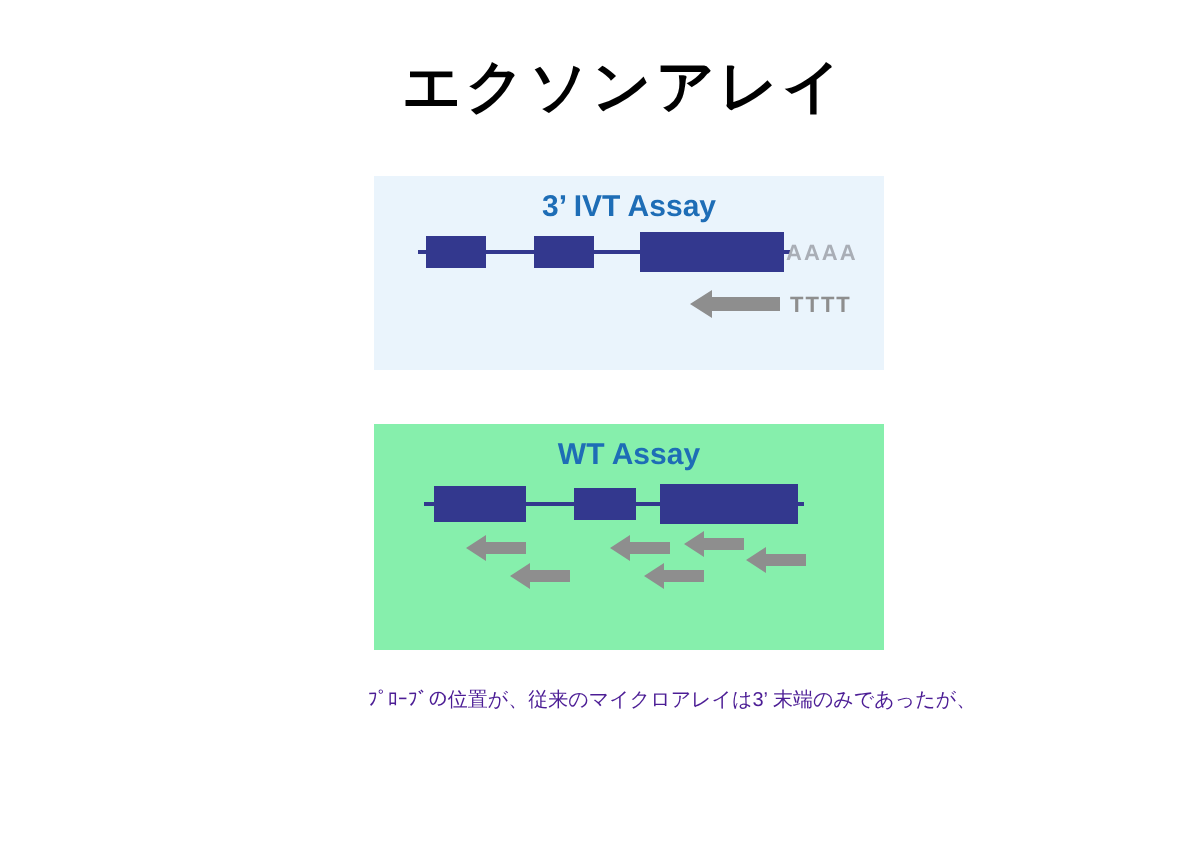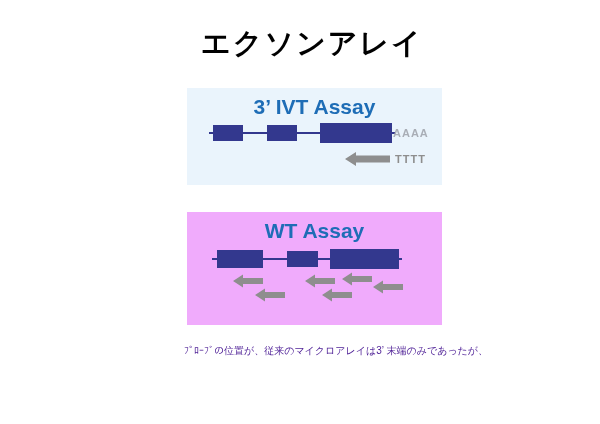--- a/index.html
+++ b/index.html
@@ -9,24 +9,24 @@
     font-family:"Liberation Sans","DejaVu Sans",sans-serif;
   }
   .slide { position:relative; width:600px; height:424px; background:#ffffff; overflow:hidden;margin-left:12px; }
   .title {
     position:absolute; top:24px; left:0; width:100%;
     text-align:center; font-size:29px; font-weight:700; color:#000;
     letter-spacing:2px;
   }
   .panel { position:absolute; left:175px; width:255px; }
   .panel-ivt { top:88px; height:97px; background:#eaf4fc; }
-  .panel-wt  { top:212px; height:113px; background:#f0abfc; }
+  .panel-wt  { top:212px; height:113px; background:#86efac; }
   .panel-label {
     padding-top:7px; text-align:center;
-    font-size:21px; font-weight:700; color:#1e6db6;
+    font-size:15px; font-weight:700; color:#1e6db6;
   }
   .gene-svg { display:block; }
   .seq-text { font-size:11px; font-weight:700; letter-spacing:1px; }
   .caption {
     position:absolute; top:344px; left:0; width:100%;
     text-align:center; font-size:10px; color:#4c1d95; line-height:1.45;padding-left:48px;
   }
 </style>
 </head>
 <body>

